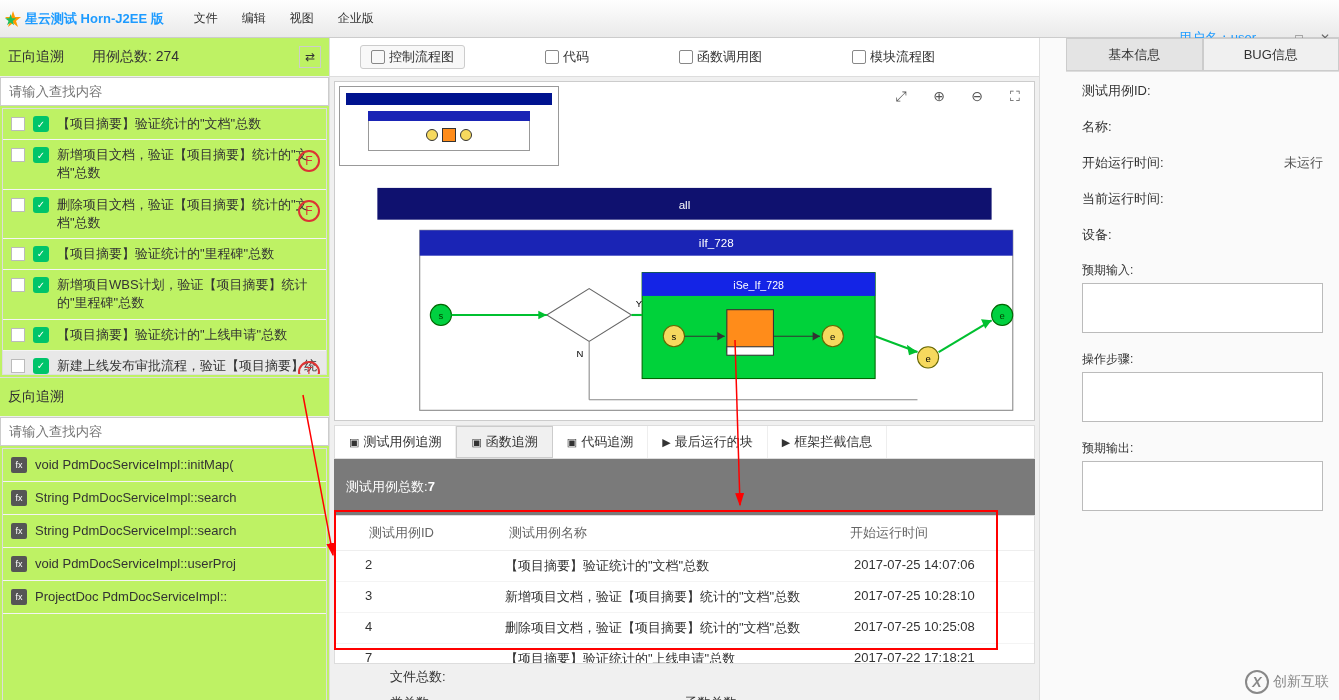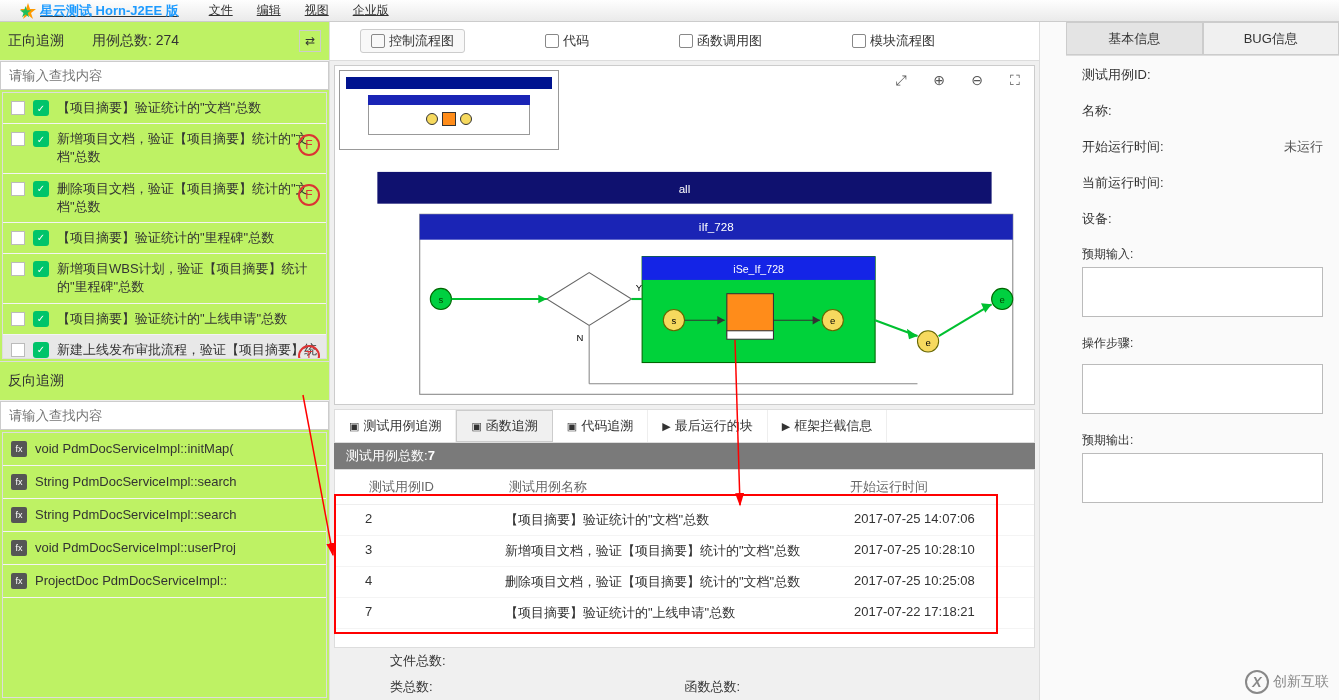--- a/index.html
+++ b/index.html
@@ -1,19 +1,19 @@
 <!DOCTYPE html>
 <html><head>
 <meta charset="utf-8">
 <style>
 * { box-sizing: border-box; margin: 0; padding: 0; font-family: "Microsoft YaHei", Arial, sans-serif; }
 body { width: 1339px; height: 700px; background: #fff; font-size: 12px; color: #333; overflow: hidden; position: relative; }
 
 
-.titlebar { height: 22px; background: linear-gradient(#fefefe,#eaeaea); border-bottom:1px solid #ccc; display:flex; align-items:center; padding:0 20px;text-decoration:underline; }
+.titlebar { height: 38px; background: linear-gradient(#fefefe,#eaeaea); border-bottom:1px solid #ccc; display:flex; align-items:center; padding:0 5px; }
 .titlebar .logo { width:16px; height:16px; margin-right:4px; }
 .titlebar .appname { color:#1d9bff; font-weight:bold; font-size:13px; }
 .titlebar .menus { margin-left:30px; display:flex; gap:24px; }
 .titlebar .menus span { cursor:pointer; }
 .titlebar .right { margin-left:auto; display:flex; align-items:center; gap:8px;margin-top:39px; }
 .titlebar .userlabel { color:#1d9bff; font-size:13px; }
 .winbtn { width:18px; text-align:center; cursor:pointer; color:#666; }
 
 
 .main { display:flex; height:678px; }
@@ -61,21 +61,21 @@
 .mm-ci { width:12px; height:12px; border:1px solid #333; border-radius:50%; margin-top:8px; background:#f6d95e;}
 
 .flow-canvas { position:absolute; top:0; left:0; right:0; bottom:0; }
 
 
 .trace-tabs { height:34px; background:#fff; border:1px solid #ddd; display:flex; align-items:center; margin:0 4px; }
 .ttab { display:flex; align-items:center; gap:4px; padding:0 14px; height:100%; cursor:pointer; font-size:13px; border-right:1px solid #eee;}
 .ttab.active { background:#f0f0f0; border:1px solid #ccc; }
 .ttab-icon { font-size:11px; }
 
-.count-bar { background:#7a7a7a; color:#fff; padding:4px 12px; margin:0 4px; font-size:13px; }
+.count-bar { background:#7a7a7a; color:#fff; padding:19px 12px; margin:0 4px; font-size:13px; }
 .count-bar b { font-weight:bold; }
 
 .result-table { margin:0 4px; background:#fff; border:1px solid #ddd; flex:1; overflow:auto; position:relative;}
 .rt-head { display:flex; padding:8px 4px; color:#666; font-size:13px; border-bottom:1px solid #eee;}
 .rt-row { display:flex; padding:6px 0; font-size:13px; border-bottom:1px solid #f4f4f4;}
 .c-id { width:170px; padding-left:30px; }
 .c-name { flex:1; }
 .c-time { width:180px;margin-left:8px; }
 
 .footer-line { display:flex; padding:4px 60px; font-size:13px; color:#333; }
@@ -375,21 +375,21 @@
           <span class="lbl">当前运行时间:</span>
         </div>
       <div class="info-row">
           <span class="lbl">设备:</span>
         </div>
       <div>
         <div class="lbl" style="margin-bottom:4px;">预期输入:</div>
         <div class="info-box"></div>
       </div>
       <div>
-        <div class="lbl" style="margin-bottom:12px;">操作步骤:</div>
+        <div class="lbl" style="margin-bottom:4px;">操作步骤:</div>
         <div class="info-box"></div>
       </div>
       <div>
         <div class="lbl" style="margin-bottom:4px;">预期输出:</div>
         <div class="info-box"></div>
       </div>
     </div>
   </div>
 </div>
 

